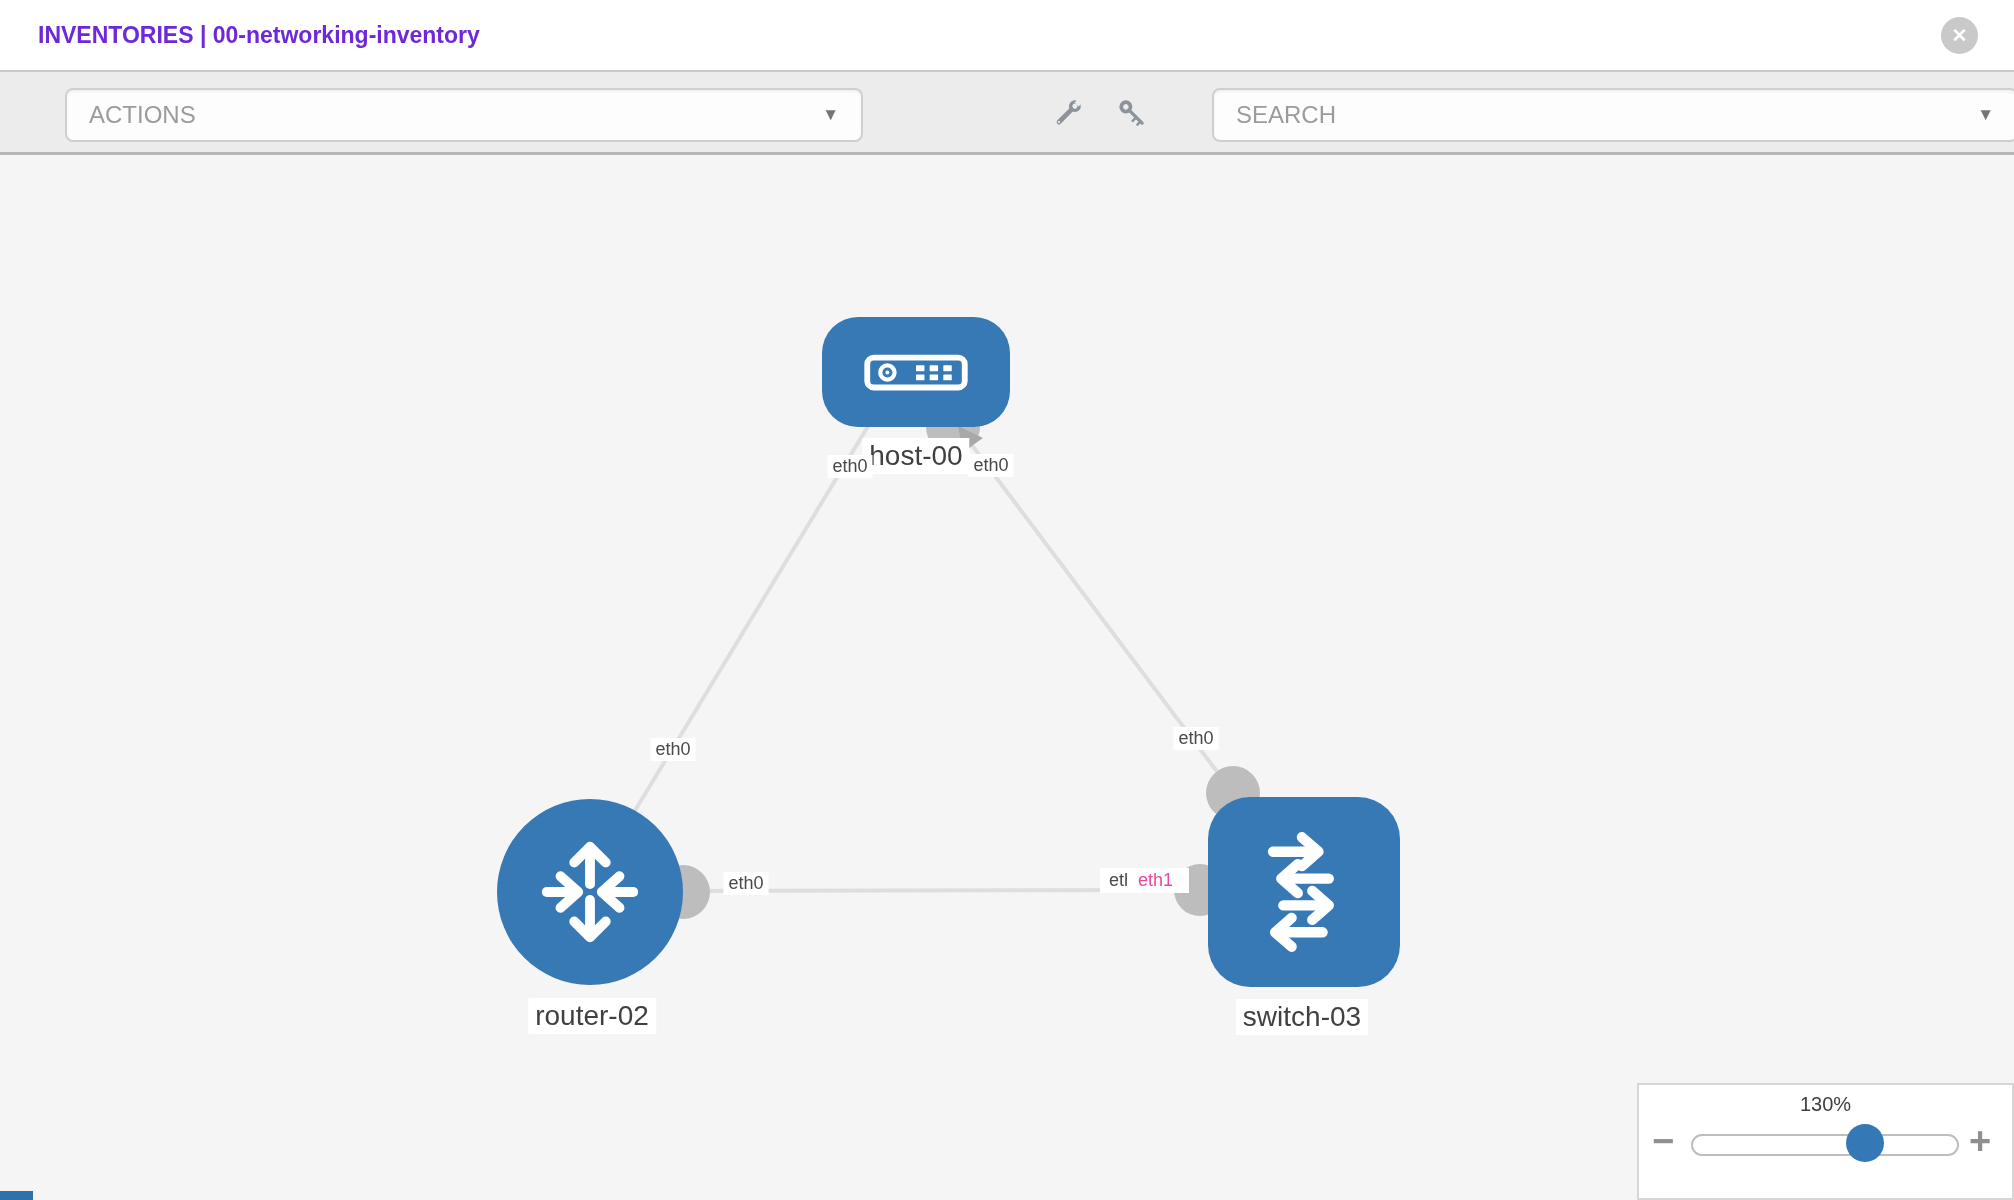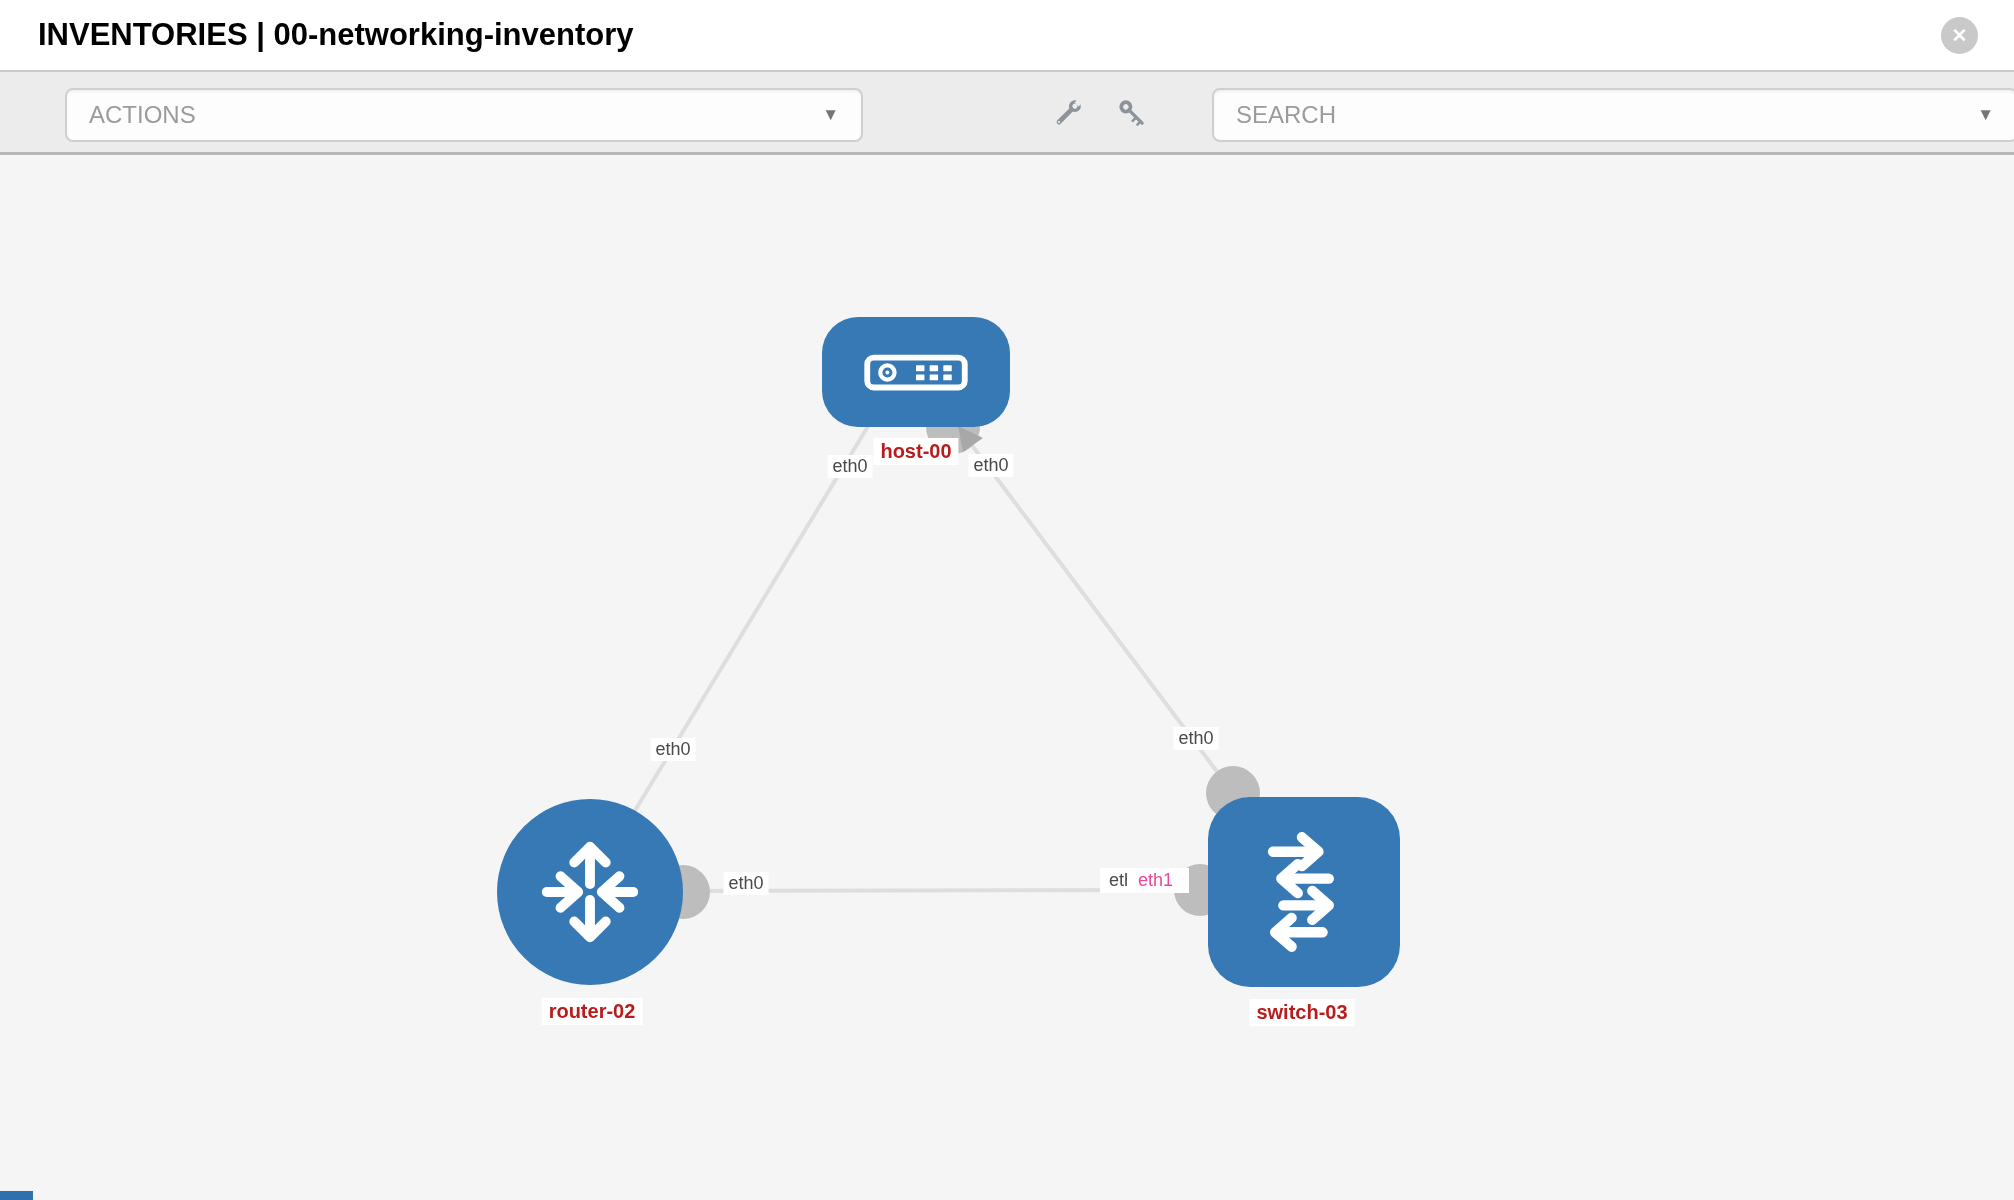--- a/index.html
+++ b/index.html
@@ -3,21 +3,21 @@
 <meta charset="utf-8">
 <style>
   html,body{margin:0;padding:0;}
   body{width:2014px;height:1200px;overflow:hidden;font-family:"Liberation Sans",sans-serif;background:#f5f5f5;}
   *{box-sizing:border-box;}
   #app{position:relative;width:2014px;height:1200px;background:#f5f5f6;}
 
   
   .header{position:absolute;top:0;left:0;width:2014px;height:70px;background:#ffffff;z-index:30;}
   .page-title{position:absolute;left:38px;top:50%;transform:translateY(-50%);
-    font-size:31px;font-weight:bold;color:#000000;white-space:nowrap;}
+    font-size:23px;font-weight:bold;color:#6d28d9;white-space:nowrap;}
   .close-btn{position:absolute;left:1941px;top:17px;width:37px;height:37px;border-radius:50%;
     background:#c9c9c9;color:#ffffff;display:flex;align-items:center;justify-content:center;
     font-size:19px;font-weight:bold;cursor:pointer;}
 
   
   .toolbar{position:absolute;top:70px;left:0;width:2014px;height:85px;background:#ececec;
     border-top:2px solid #c9c9c9;border-bottom:3px solid #b7b7b7;z-index:30;}
   .select{position:absolute;top:16px;height:54px;background:#fdfdfd;border:2px solid #cfcfcf;
     border-radius:8px;display:flex;align-items:center;padding:0 22px;color:#9b9b9b;font-size:24px;
     box-shadow:inset 0 2px 3px rgba(0,0,0,0.05);cursor:pointer;margin-left:28px;}
@@ -28,22 +28,22 @@
   #wrench-btn{left:1048px;top:23px;}
   #key-btn{left:1114px;top:23px;}
 
   
   #links-svg{position:absolute;top:0;left:0;z-index:1;}
   .node{position:absolute;background:#3779b5;display:flex;align-items:center;justify-content:center;z-index:5;cursor:pointer;}
   #node-host{left:822px;top:317px;width:188px;height:110px;border-radius:36px;}
   #node-router{left:497px;top:799px;width:186px;height:186px;border-radius:50%;}
   #node-switch{left:1208px;top:797px;width:192px;height:190px;border-radius:42px;}
 
-  .node-label{position:absolute;transform:translateX(-50%);background:#ffffff;color:#b91c1c;
-    font-size:20px;padding:2px 7px;z-index:10;white-space:nowrap;font-weight:bold;}
+  .node-label{position:absolute;transform:translateX(-50%);background:#ffffff;color:#404040;
+    font-size:28px;padding:2px 7px;z-index:10;white-space:nowrap;}
   #label-host{left:916px;top:438px;}
   #label-router{left:592px;top:998px;}
   #label-switch{left:1302px;top:999px;}
 
   .if-label{position:absolute;transform:translateX(-50%);background:#ffffff;color:#4a4a4a;
     font-size:18px;padding:1px 5px;z-index:10;white-space:nowrap;}
   #if-host-router{left:850px;top:455px;}
   #if-router-host{left:673px;top:738px;}
   #if-host-switch{left:991px;top:454px;}
   #if-switch-host{left:1196px;top:727px;}
@@ -178,15 +178,26 @@
   <div class="if-label" id="if-host-router">eth0</div>
   <div class="if-label" id="if-router-host">eth0</div>
   <div class="if-label" id="if-host-switch">eth0</div>
   <div class="if-label" id="if-switch-host">eth0</div>
   <div class="if-label" id="if-router-switch">eth0</div>
   <div class="if-label" id="if-switch-router">
     <span class="ovl-back">eth0</span>
     <span class="ovl-front">eth1</span>
   </div>
 
+  <div id="zoom-panel">
+    <div id="zoom-value">130%</div>
+    <button id="zoom-minus">
+      <span>−</span>
+    </button>
+    <div id="zoom-track"></div>
+    <div id="zoom-handle"></div>
+    <button id="zoom-plus">
+      <span>+</span>
+    </button>
+  </div>
 
   <div id="bottom-strip"></div>
 </div>
 
 </body></html>

